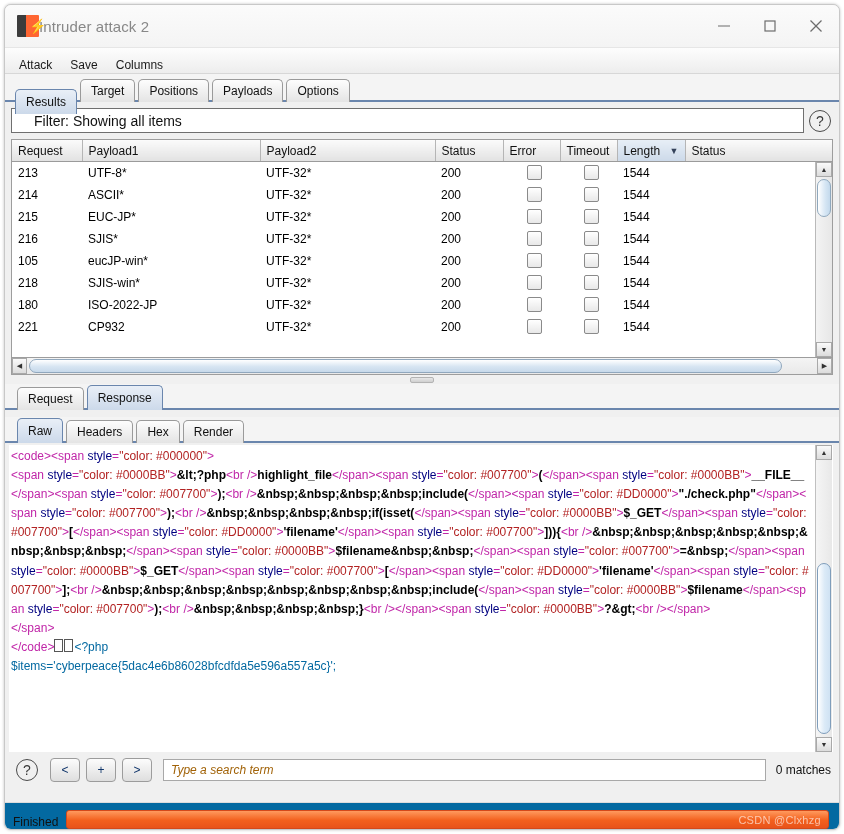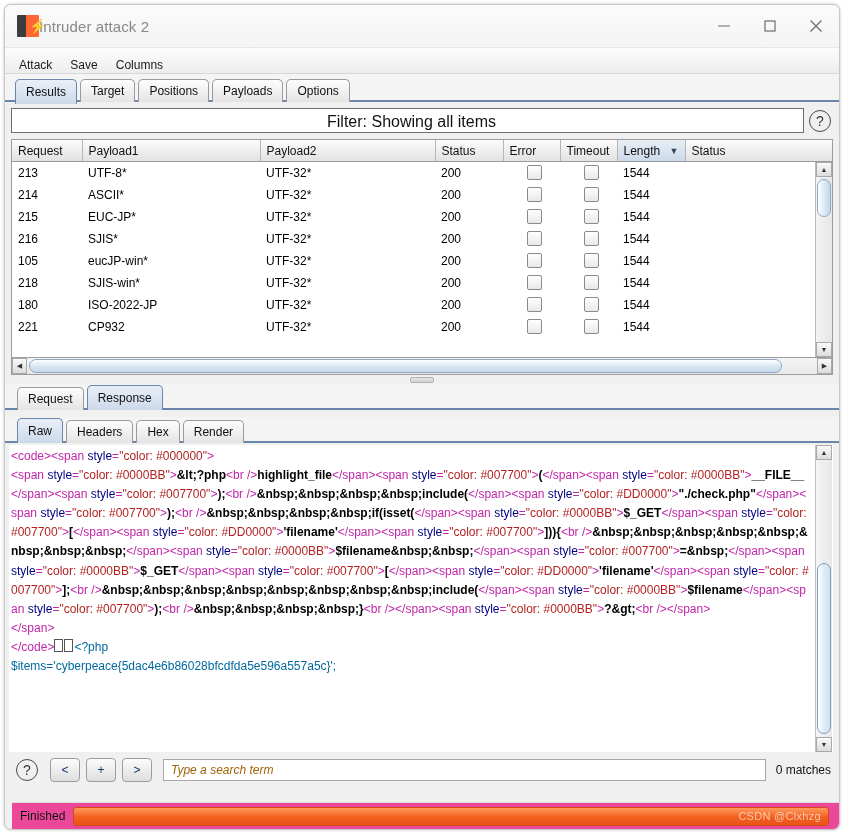--- a/index.html
+++ b/index.html
@@ -121,41 +121,40 @@
     border-radius: 5px 5px 0 0;
     color: #111;
     position: relative;
     top: 2px;
   }
   .tab.active {
     background: linear-gradient(to bottom,#e9eff7,#ccd9ea);
     border-color: #6a86ad;
     height: 24px;
     line-height: 24px;
-    top: 4px;
+    top: 14px;
     z-index: 3;
   }
 
   
   .filterwrap {
     margin: 6px 6px 0 6px;
     display: flex;
     align-items: center;
   }
   .filterbar {
     flex: 1;
     height: 25px;
     line-height: 25px;
     background: #fff;
     border: 1px solid #6f6f6f;
-    padding-left: 8px;
-    font-size: 16px;
+    padding-left: 22px;
+    font-size: 14px;
     color: #111;
     box-sizing: border-box;
-    text-align: center;
   }
   .help-circle {
     width: 22px; height: 22px;
     margin-left: 5px; margin-right: 2px;
     border: 1.4px solid #4a4a4a;
     border-radius: 50%;
     text-align: center;
     line-height: 20px;
     font-size: 14px;
     color: #3a3a3a;
@@ -407,25 +406,25 @@
   .matches {
     margin-left: 10px;
     font-size: 12px;
     color: #111;
     white-space: nowrap;
   }
 
   
   .statusbar {
     position: absolute;
-    left: 7px; right: 0; bottom: 0;
+    left: 0; right: 0; bottom: 0;
     height: 26px;
     display: flex;
-    align-items: center;
-    background: #ec4899;
+    align-items: flex-end;
+    background: #0369a1;
     border-top: 1px solid #dcdcdc;
     padding-left: 8px;
   }
   .status-text { font-size: 12px; color: #111; margin-right: 8px; }
   .progress {
     flex: 1;
     height: 17px;
     margin-right: 10px;
     background: linear-gradient(to bottom,#ff9a5e,#f3601d 55%,#e8531a);
     border: 1px solid #d4491a;

